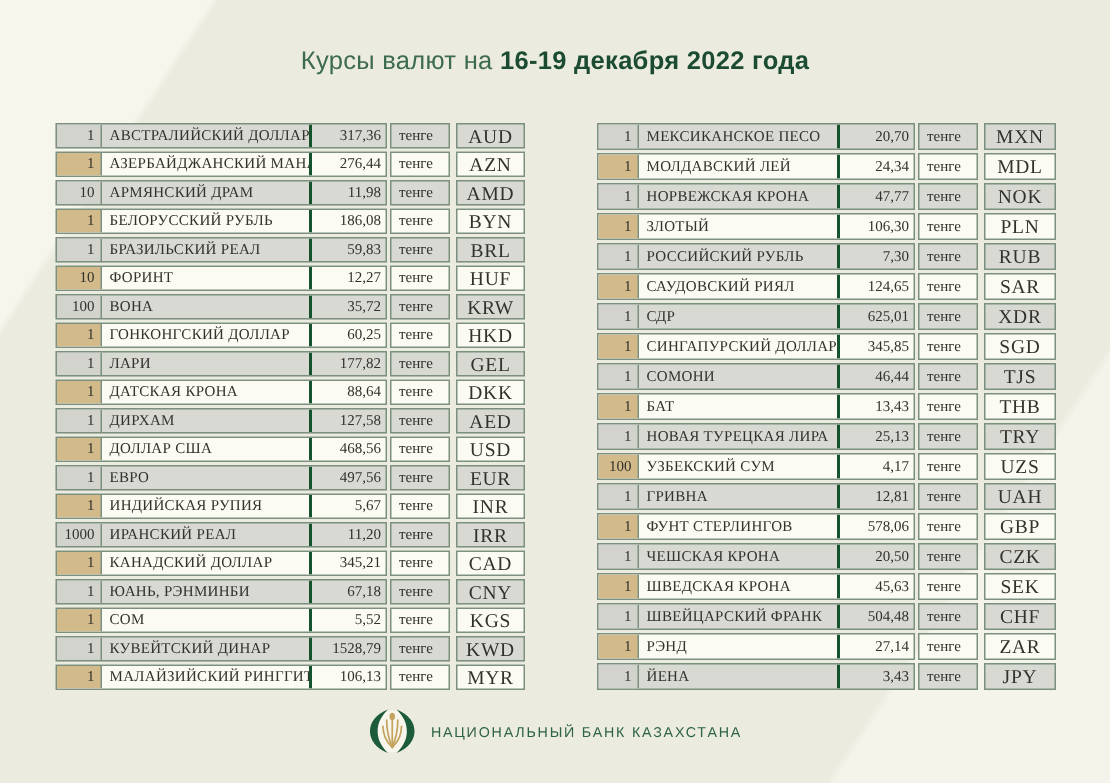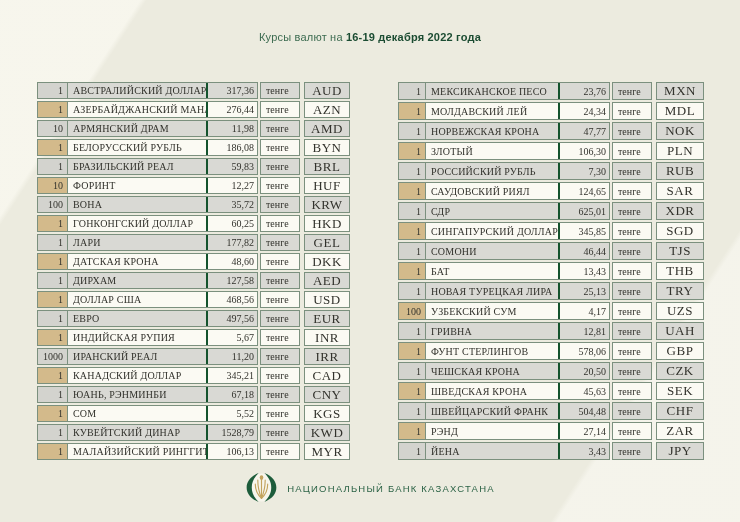--- a/index.html
+++ b/index.html
@@ -11,21 +11,21 @@
     background:
       linear-gradient(123deg, rgba(248,247,238,.9) 0%, rgba(248,247,238,.9) 13%, rgba(248,247,238,0) 13.6%),
       linear-gradient(303deg, rgba(247,246,238,.8) 0%, rgba(247,246,238,.8) 17%, rgba(247,246,238,0) 17.6%),
       #ecebdf;
     font-family:"Liberation Serif","DejaVu Serif",serif;
   }
   .title {
     position:absolute; top:31px; left:0; width:100%;
     text-align:center;
     font-family:"Liberation Sans","DejaVu Sans",sans-serif;
-    font-size:11px; letter-spacing:.2px;
+    font-size:17px; letter-spacing:.2px;
   }
   .title .t-prefix { color:#3c6b50; font-weight:400; }
   .title .t-date   { color:#1b4c32; font-weight:700; }
 
   .rates-table { position:absolute; top:82px; }
   .table-left  { left:37px;  width:313px; }
   .table-right { left:398px; width:306px; }
 
   .row { display:flex; margin-bottom:2px; }
   .table-left  .row { height:17px; }
@@ -151,21 +151,21 @@
           <div class="cell name">ЛАРИ</div>
           <div class="cell value">177,82</div>
         </div>
         <div class="box tenge">тенге</div>
         <div class="box code">GEL</div>
       </div>
       <div class="row light">
         <div class="box main">
           <div class="cell qty">1</div>
           <div class="cell name">ДАТСКАЯ КРОНА</div>
-          <div class="cell value">48,60</div>
+          <div class="cell value">88,64</div>
         </div>
         <div class="box tenge">тенге</div>
         <div class="box code">DKK</div>
       </div>
       <div class="row gray">
         <div class="box main">
           <div class="cell qty">1</div>
           <div class="cell name">ДИРХАМ</div>
           <div class="cell value">127,58</div>
         </div>
@@ -252,21 +252,21 @@
         </div>
         <div class="box tenge">тенге</div>
         <div class="box code">MYR</div>
       </div>
     </div>
   <div class="rates-table table-right">
       <div class="row gray">
         <div class="box main">
           <div class="cell qty">1</div>
           <div class="cell name">МЕКСИКАНСКОЕ ПЕСО</div>
-          <div class="cell value">23,76</div>
+          <div class="cell value">20,70</div>
         </div>
         <div class="box tenge">тенге</div>
         <div class="box code">MXN</div>
       </div>
       <div class="row light">
         <div class="box main">
           <div class="cell qty">1</div>
           <div class="cell name">МОЛДАВСКИЙ ЛЕЙ</div>
           <div class="cell value">24,34</div>
         </div>

